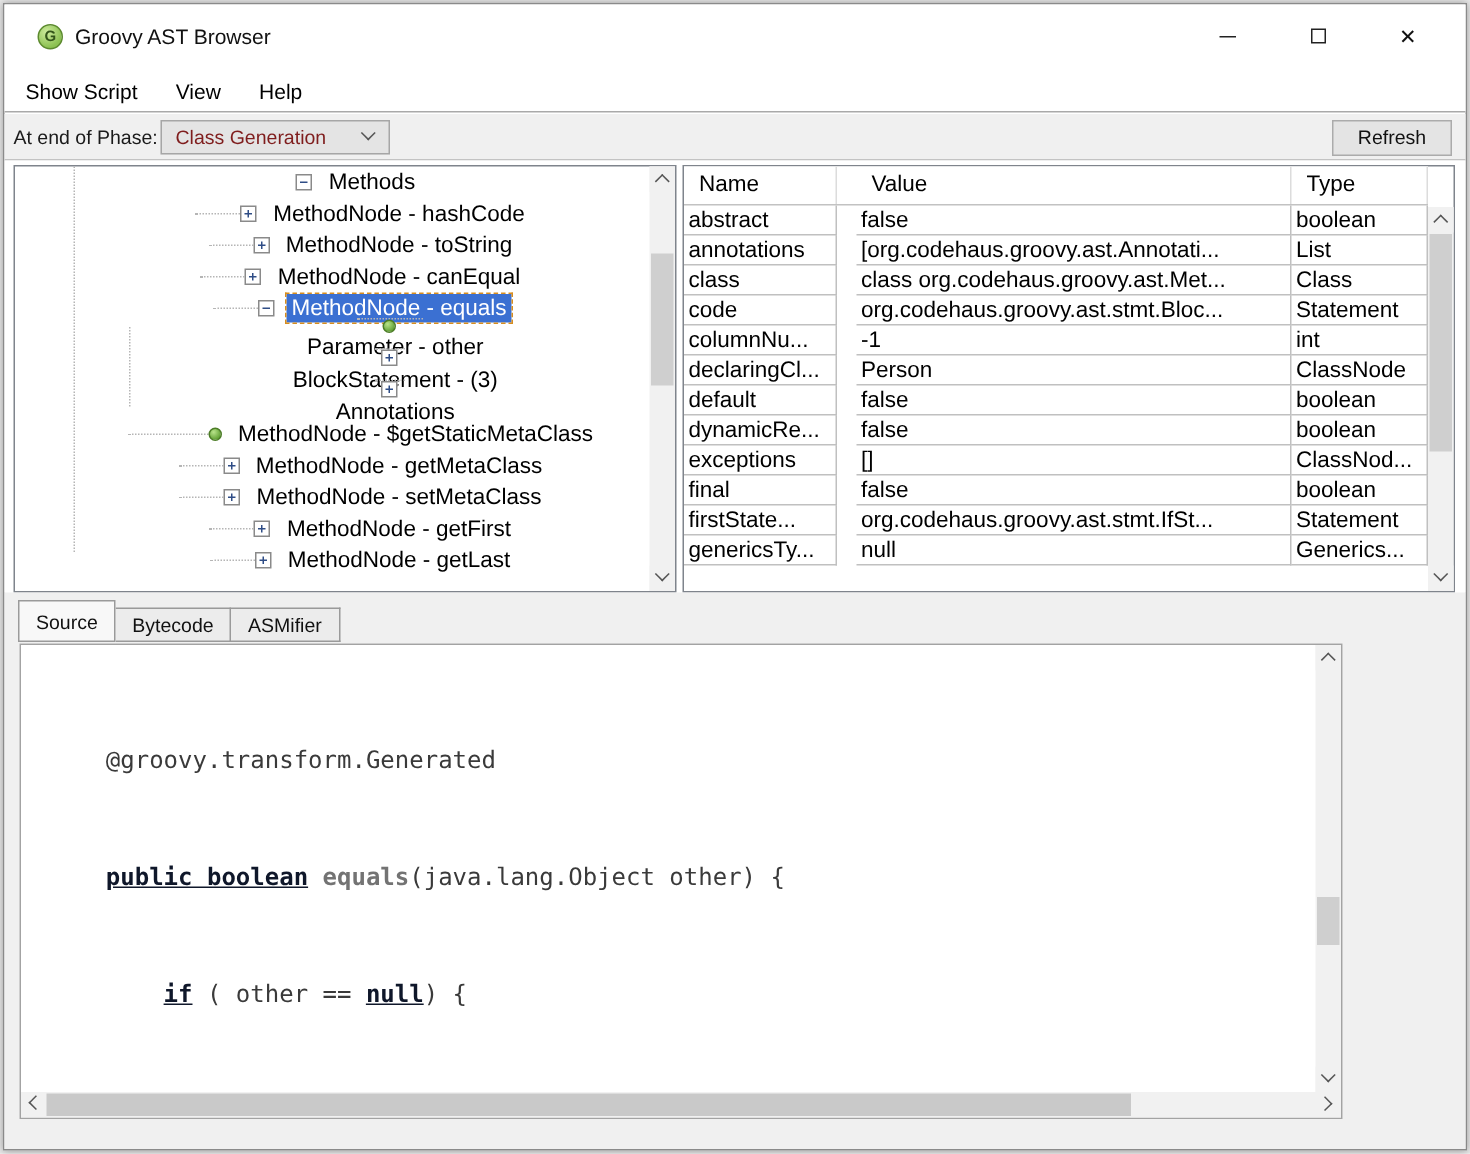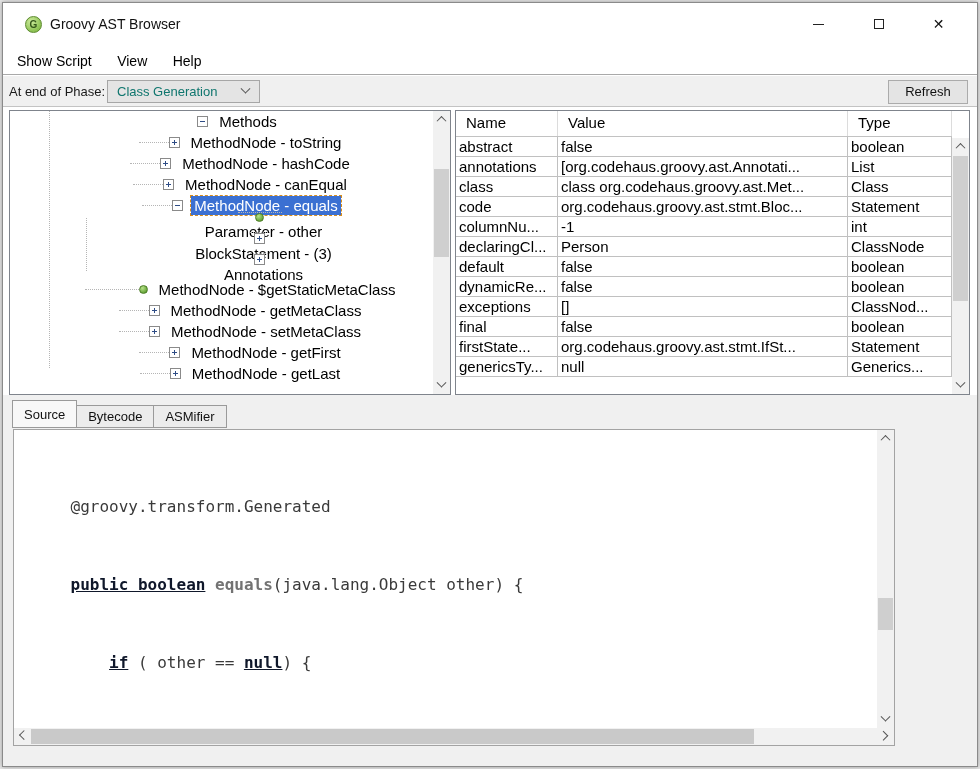--- a/index.html
+++ b/index.html
@@ -24,21 +24,21 @@
   
   .menubar { position:absolute; left:0; top:45px; width:100%; height:27px; background:#fff;
              border-bottom:1px solid #a9a9a9; padding-left:14px; }
   .menu-item { display:inline-block; font-size:14px; color:#000; padding:5px 7px 0 0; margin-right:14px; }
 
   
   .toolbar { position:absolute; left:0; top:73px; width:100%; height:31px; background:#f0f0f0;
              border-bottom:1px solid #c3c3c3; }
   .phase-label { position:absolute; left:6px; top:8px; font-size:13px; color:#1a1a1a; }
   .combo { position:absolute; left:104px; top:4px; width:153px; height:23px; background:#e4e4e4;
-           border:1px solid #a6a6a6; font-size:13px; color:#0f766e; line-height:21px; padding-left:9px; }
+           border:1px solid #a6a6a6; font-size:13px; color:#7f1d1d; line-height:21px; padding-left:9px; }
   .combo .chev { position:absolute; right:10px; top:7px; }
   .refresh-btn { position:absolute; right:9px; top:4px; width:80px; height:24px; background:#e4e4e4;
                  border:1px solid #ababab; font-size:13px; color:#111; text-align:center; line-height:22px; }
 
   
   .chev { display:inline-block; width:7px; height:7px; border-left:1.6px solid #555;
           border-top:1.6px solid #555; }
   .chev.up    { transform:rotate(45deg)  translate(1px,1px); }
   .chev.down  { transform:rotate(225deg) translate(2px,2px); }
   .chev.left  { transform:rotate(-45deg) translate(2px,0); }
@@ -77,21 +77,21 @@
   .sbtn-h { position:absolute; top:0; width:17px; height:17px; display:flex; align-items:center; justify-content:center; }
   .sthumb-h { position:absolute; top:1px; height:15px; background:#c9c9c9; }
 
   
   .grid { position:absolute; left:0; top:0; right:17px; bottom:0; overflow:hidden; background:#fff; }
   .grid-header { display:flex; height:26px; background:#fff; border-bottom:1px solid #c2c2c2; }
   .gh { font-size:15px; color:#000; padding:3px 0 0 10px; border-right:1px solid #dcdcdc; overflow:hidden; white-space:nowrap; }
   .grow { display:flex; height:20px; }
   .gc { font-size:15px; color:#000; line-height:19px; padding:0 3px; border-right:1px solid #c0c0c0;
         border-bottom:1px solid #c0c0c0; overflow:hidden; white-space:nowrap; }
-  .c1 { width:102px; flex:none; } .c2 { width:290px; flex:none; } .c3 { flex:1; }
+  .c1 { width:102px; flex:none; } .c2 { width:290px; flex:none;margin-left:13px; } .c3 { flex:1; }
   .tbl-scroll { top:27px; }
 
   
   .bottom { position:absolute; left:0; top:392px; width:100%; bottom:0; background:#f0f0f0; }
   .tabstrip { position:absolute; left:9px; top:5px; height:28px; display:flex; align-items:flex-end; }
   .tab { height:23px; background:#ececec; border:1px solid #9a9a9a; border-left:none; font-size:13px;
          color:#111; padding:3px 11px 0 11px; }
   .tab.first { border-left:1px solid #9a9a9a; }
   .tab.active { height:28px; background:#f8f8f8; border-left:1px solid #9a9a9a; padding-top:6px; position:relative; z-index:2; }
   .editor { position:absolute; left:10px; top:34px; width:882px; height:317px; border:1px solid #a3a3a3; background:#fff; }
@@ -146,26 +146,26 @@
         <i class="vline" style="left:39px; top:0; height:257px;"></i>
         <i class="vline" style="left:76px; top:107px; height:53px;"></i>
 
         <div class="trow l0">
           <span class="handle"></span>
           <span class="tlabel">Methods</span>
         </div>
         <div class="trow l1">
           <span class="stub"></span>
           <span class="handle plus"></span>
+          <span class="tlabel">MethodNode - hashCode</span>
+        </div>
+        <div class="trow l1">
+          <span class="stub"></span>
+          <span class="handle plus"></span>
           <span class="tlabel">MethodNode - toString</span>
-        </div>
-        <div class="trow l1">
-          <span class="stub"></span>
-          <span class="handle plus"></span>
-          <span class="tlabel">MethodNode - hashCode</span>
         </div>
         <div class="trow l1">
           <span class="stub"></span>
           <span class="handle plus"></span>
           <span class="tlabel">MethodNode - canEqual</span>
         </div>
         <div class="trow l1">
           <span class="stub"></span>
           <span class="handle"></span>
           <span class="tlabel sel">MethodNode - equals</span>

